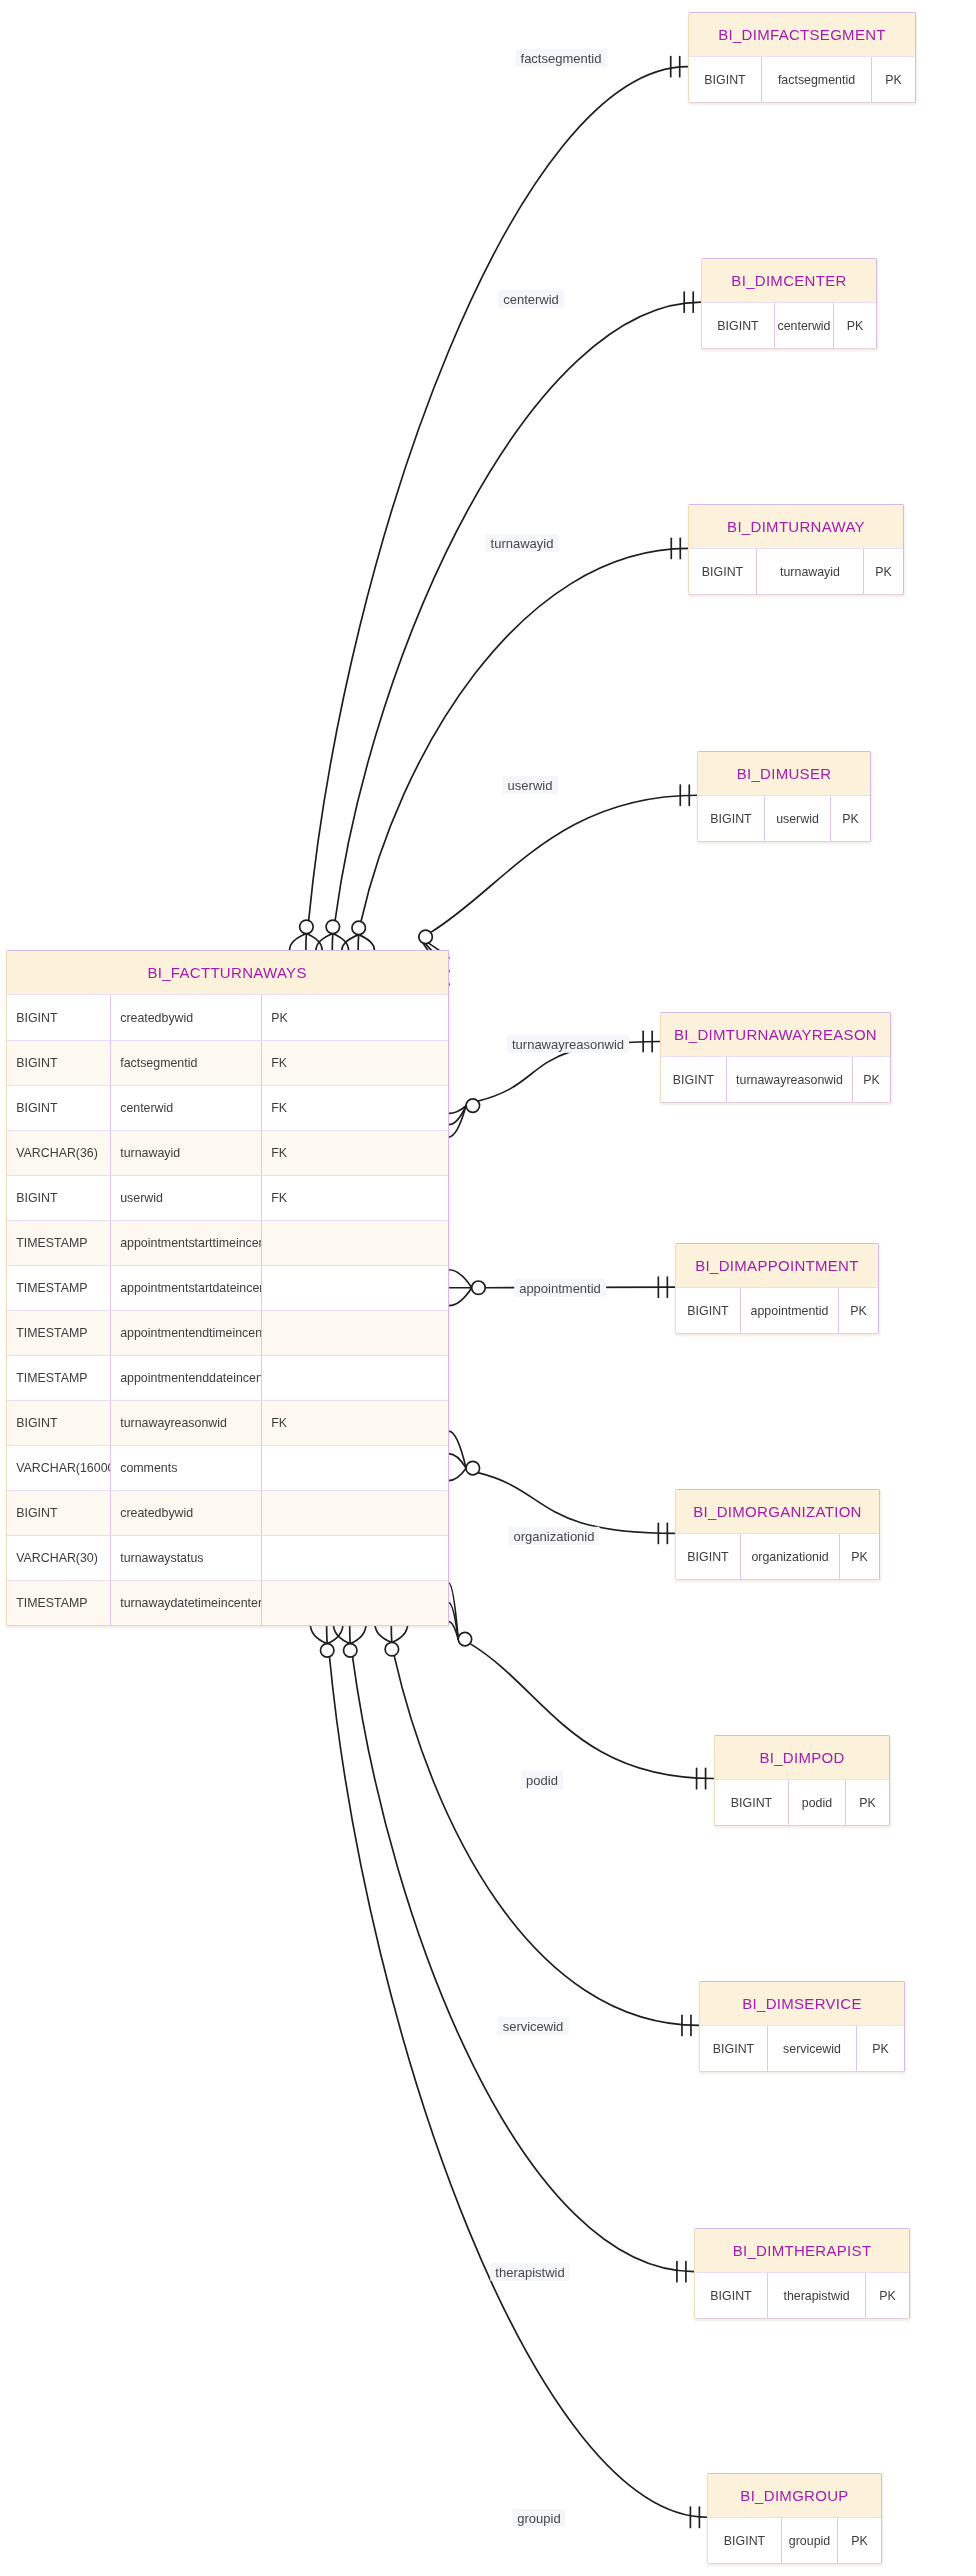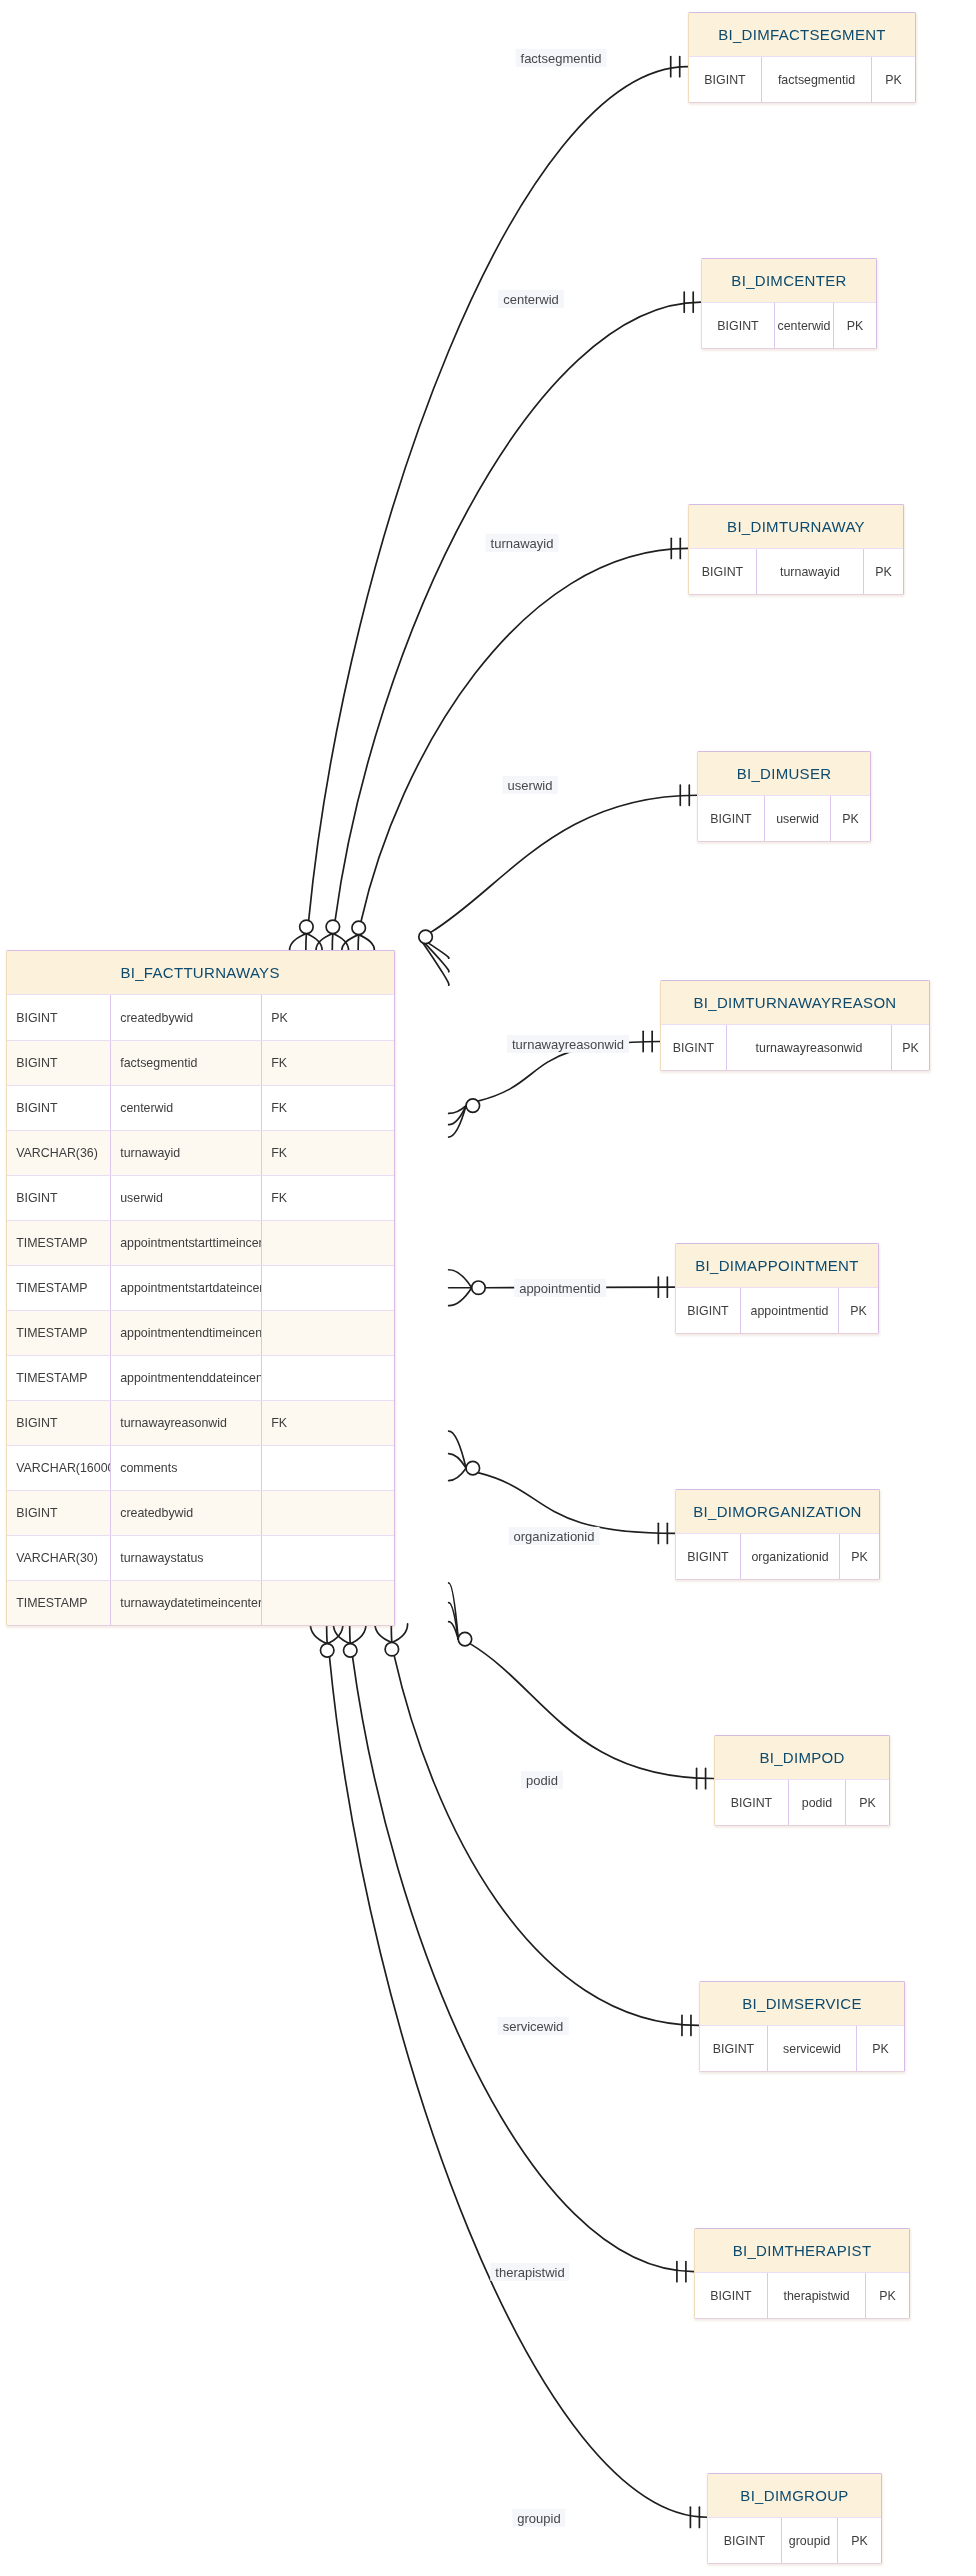--- a/index.html
+++ b/index.html
@@ -10,21 +10,21 @@
   }
   #canvas{position:absolute;left:0;top:0;width:976px;height:2576px}
   #wires{position:absolute;left:0;top:0;width:976px;height:2576px}
   .table{
     position:absolute;background:#ffffff;
     border:1.1px solid #d5bae6;border-left-color:#eedcbc;border-bottom-color:#e5cfdc;
     border-radius:1.7px;box-shadow:0.6px 1.1px 2.2px rgba(190,150,110,.18);
   }
   .thead{
     height:44px;display:flex;align-items:center;justify-content:center;
-    background:#fcf1db;font-size:15px;letter-spacing:0.3px;color:#0c4a6e;
+    background:#fcf1db;font-size:15px;letter-spacing:0.3px;color:#a21caf;
     border-bottom:1.1px solid #ecdff5;
   }
   .row{display:grid;height:45px;background:#ffffff}
   .row.alt{background:#fdf9f0}
   .row+.row{border-top:1.1px solid #e9dcf3}
   .cell{display:flex;align-items:center;font-size:12.4px;white-space:nowrap;overflow:hidden}
   .cell+.cell{border-left:1.1px solid #ddc6ee}
   .dim .cell{justify-content:center}
   .fact .cell{padding-left:9.6px}
   .fact .row{grid-template-columns:103px 151px 1fr}
@@ -147,21 +147,21 @@
       <div class="rel-label" style="left: 530px; top: 785px;">userwid</div>
       <div class="rel-label" style="left: 568px; top: 1044px;">turnawayreasonwid</div>
       <div class="rel-label" style="left: 560px; top: 1288px;">appointmentid</div>
       <div class="rel-label" style="left: 554px; top: 1536px;">organizationid</div>
       <div class="rel-label" style="left: 542px; top: 1780px;">podid</div>
       <div class="rel-label" style="left: 533px; top: 2026px;">servicewid</div>
       <div class="rel-label" style="left: 530px; top: 2272px;">therapistwid</div>
       <div class="rel-label" style="left: 539px; top: 2518px;">groupid</div>
     </div>
 
-  <div class="table fact" style="left:5.6px;top:950px;width:389px">
+  <div class="table fact" style="left:5.6px;top:950px;width:443px">
     <div class="thead">BI_FACTTURNAWAYS</div>
     <div id="fact-rows">
         <div class="row">
           <div class="cell">BIGINT</div>
           <div class="cell">createdbywid</div>
           <div class="cell">PK</div>
         </div>
         <div class="row alt">
           <div class="cell">BIGINT</div>
           <div class="cell">factsegmentid</div>
@@ -259,21 +259,21 @@
 
   <div class="table dim" style="left:697px;top:751px;width:174px">
     <div class="thead">BI_DIMUSER</div>
     <div class="row" style="grid-template-columns:66px 1fr 40px">
       <div class="cell">BIGINT</div>
       <div class="cell">userwid</div>
       <div class="cell">PK</div>
     </div>
   </div>
 
-  <div class="table dim" style="left:660px;top:980px;width:270px">
+  <div class="table dim" style="left:660px;top:1012px;width:231px">
     <div class="thead">BI_DIMTURNAWAYREASON</div>
     <div class="row" style="grid-template-columns:65px 1fr 38px">
       <div class="cell">BIGINT</div>
       <div class="cell">turnawayreasonwid</div>
       <div class="cell">PK</div>
     </div>
   </div>
 
   <div class="table dim" style="left:675px;top:1243px;width:204px">
     <div class="thead">BI_DIMAPPOINTMENT</div>

